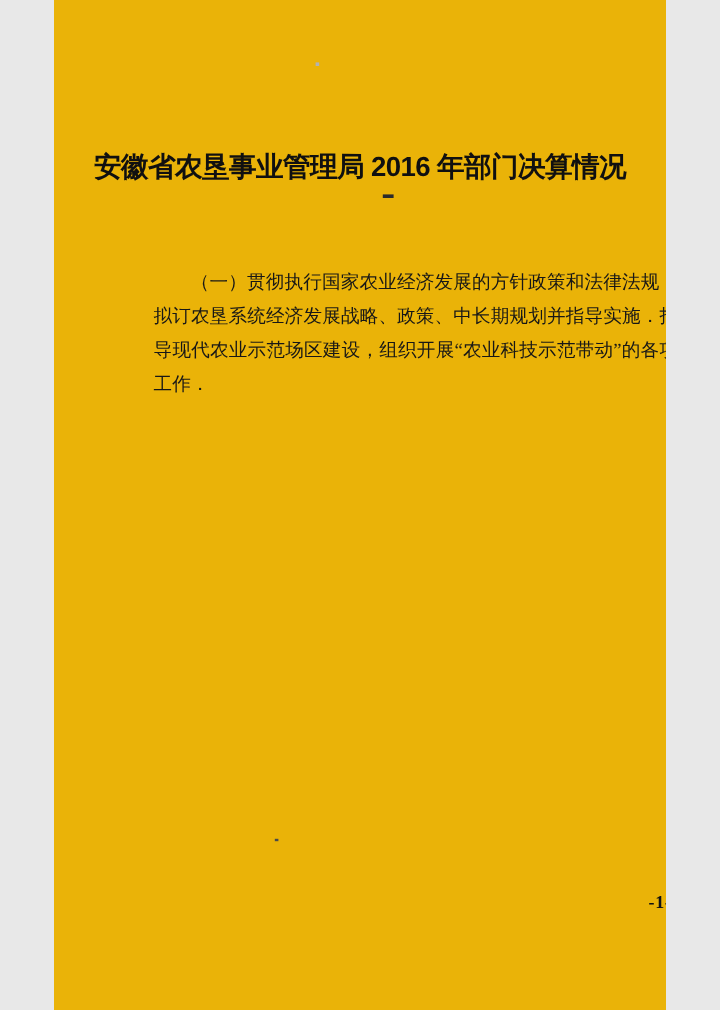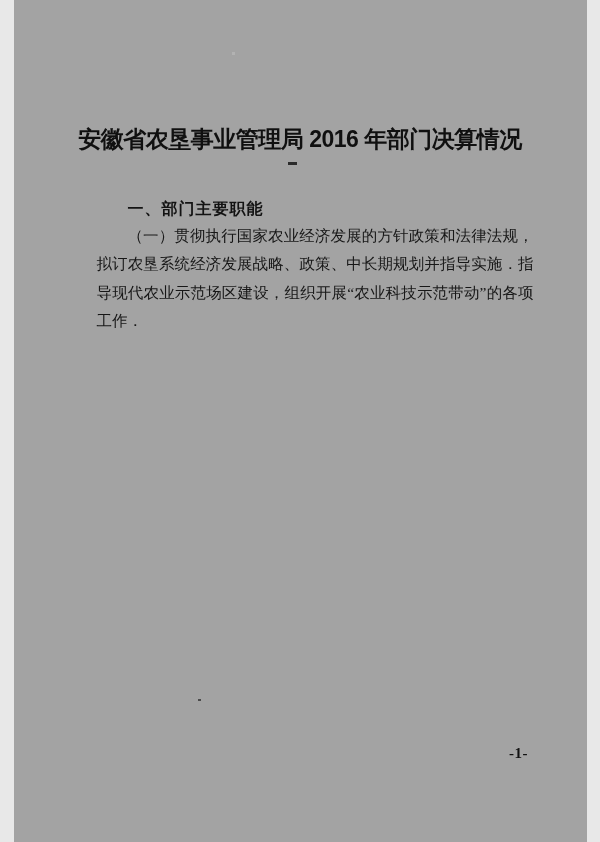--- a/index.html
+++ b/index.html
@@ -2,24 +2,24 @@
 <html><head>
 <meta charset="utf-8">
 <style>
   html, body {
     margin: 0;
     padding: 0;
     background: #e8e8e8;
   }
   .page {
     position: relative;
-    width: 573px;
+    width: 510px;
     height: 842px;
     margin: 0 auto;
-    background: #a3a3a3;
+    background: #eab308;
     overflow: hidden;
     color: #161616;
     font-family: "Liberation Serif", "DejaVu Serif", serif;
   }
   .scan-speck {
     position: absolute;
     left: 218px;
     top: 52px;
     width: 3px;
     height: 3px;
@@ -97,21 +97,20 @@
 <body>
 
 <div class="page">
 
   <span class="scan-speck"></span>
 
   <h1 class="doc-title">安徽省农垦事业管理局 2016 年部门决算情况</h1>
 
   <div class="title-dash"></div>
 
-  <h2 class="section-heading">一、部门主要职能</h2>
 
   <div class="doc-body">
     <p>（一）贯彻执行国家农业经济发展的方针政策和法律法规，拟订农垦系统经济发展战略、政策、中长期规划并指导实施．指导现代农业示范场区建设，组织开展“农业科技示范带动”的各项工作．</p>
   </div>
 
   <span class="scan-dot"></span>
 
   <div class="page-number">-1-</div>
 
 </div>

